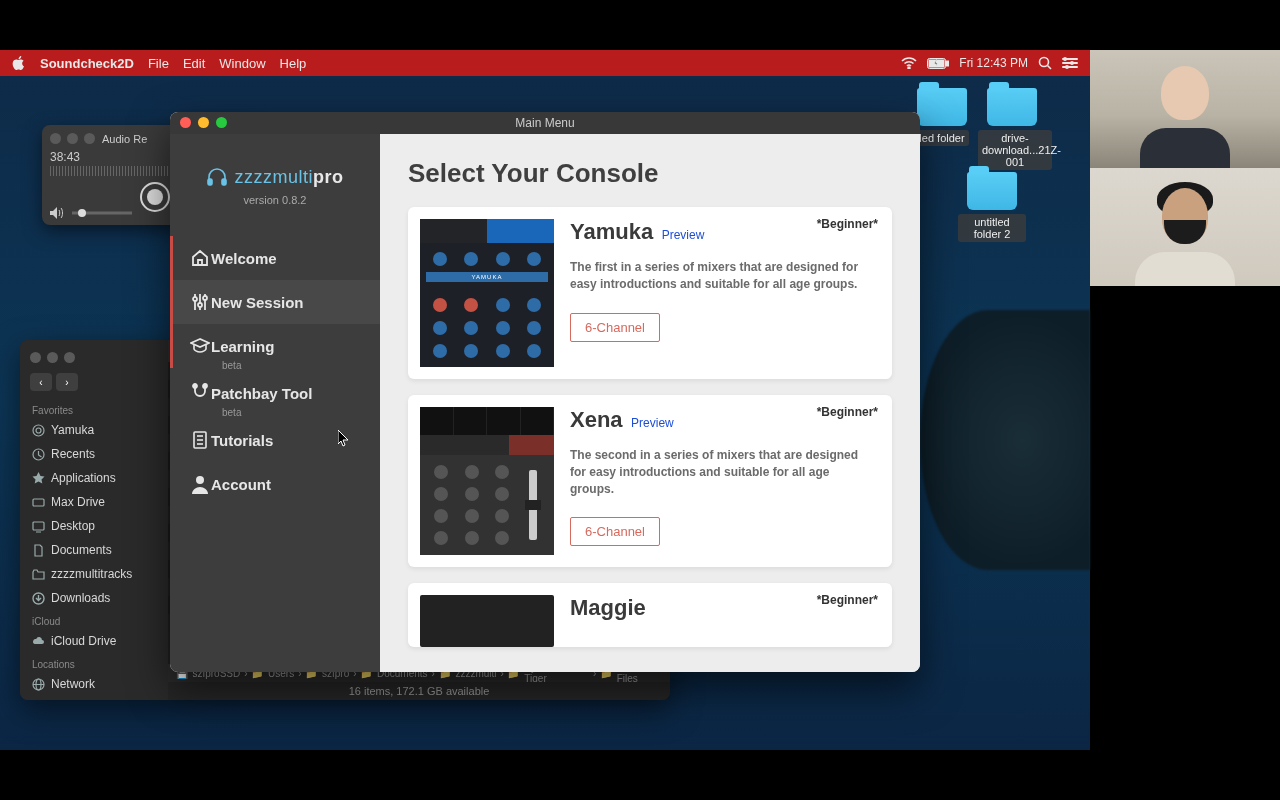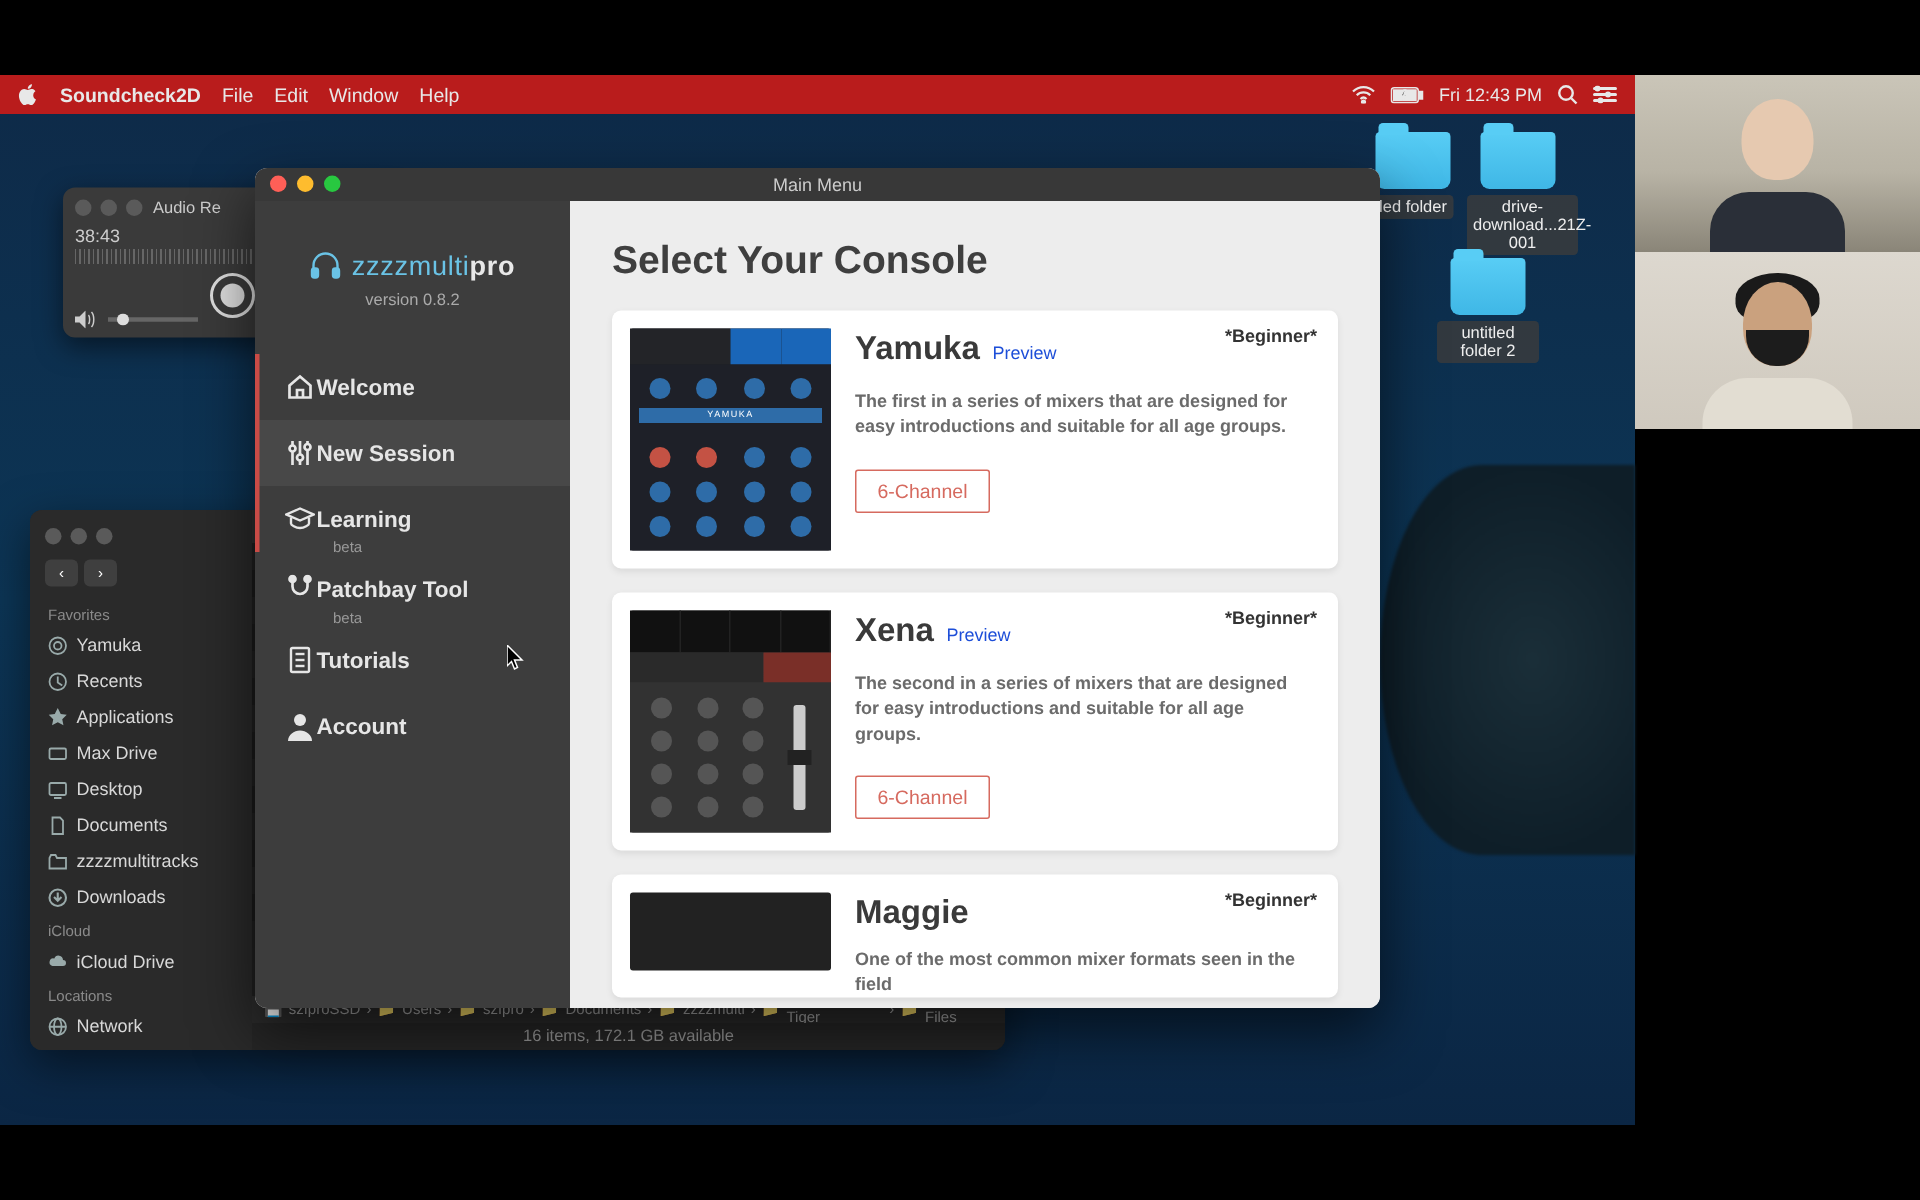--- a/index.html
+++ b/index.html
@@ -620,21 +620,20 @@
         <div class="desc">The second in a series of mixers that are designed for easy introductions and suitable for all age groups.</div>
         <span class="tag">6-Channel</span>
       </div>
     </div>
 
     <div class="card" style="padding-bottom:0;">
       <div class="thumb maggie"></div>
       <div class="meta">
         <span class="level">*Beginner*</span>
         <h2>Maggie</h2>
-        <div class="desc" style="margin-top:10px;">One of the most common mixer formats seen in the field</div>
       </div>
     </div>
   </div>
 </div>
 
 <svg class="cursor" viewBox="0 0 12 18">
     <path d="M0 0l0 14 3-3 2 5 2-1-2-5 5 0z" fill="#000" stroke="#fff" stroke-width="1"></path>
   </svg>
 
 </body></html>

